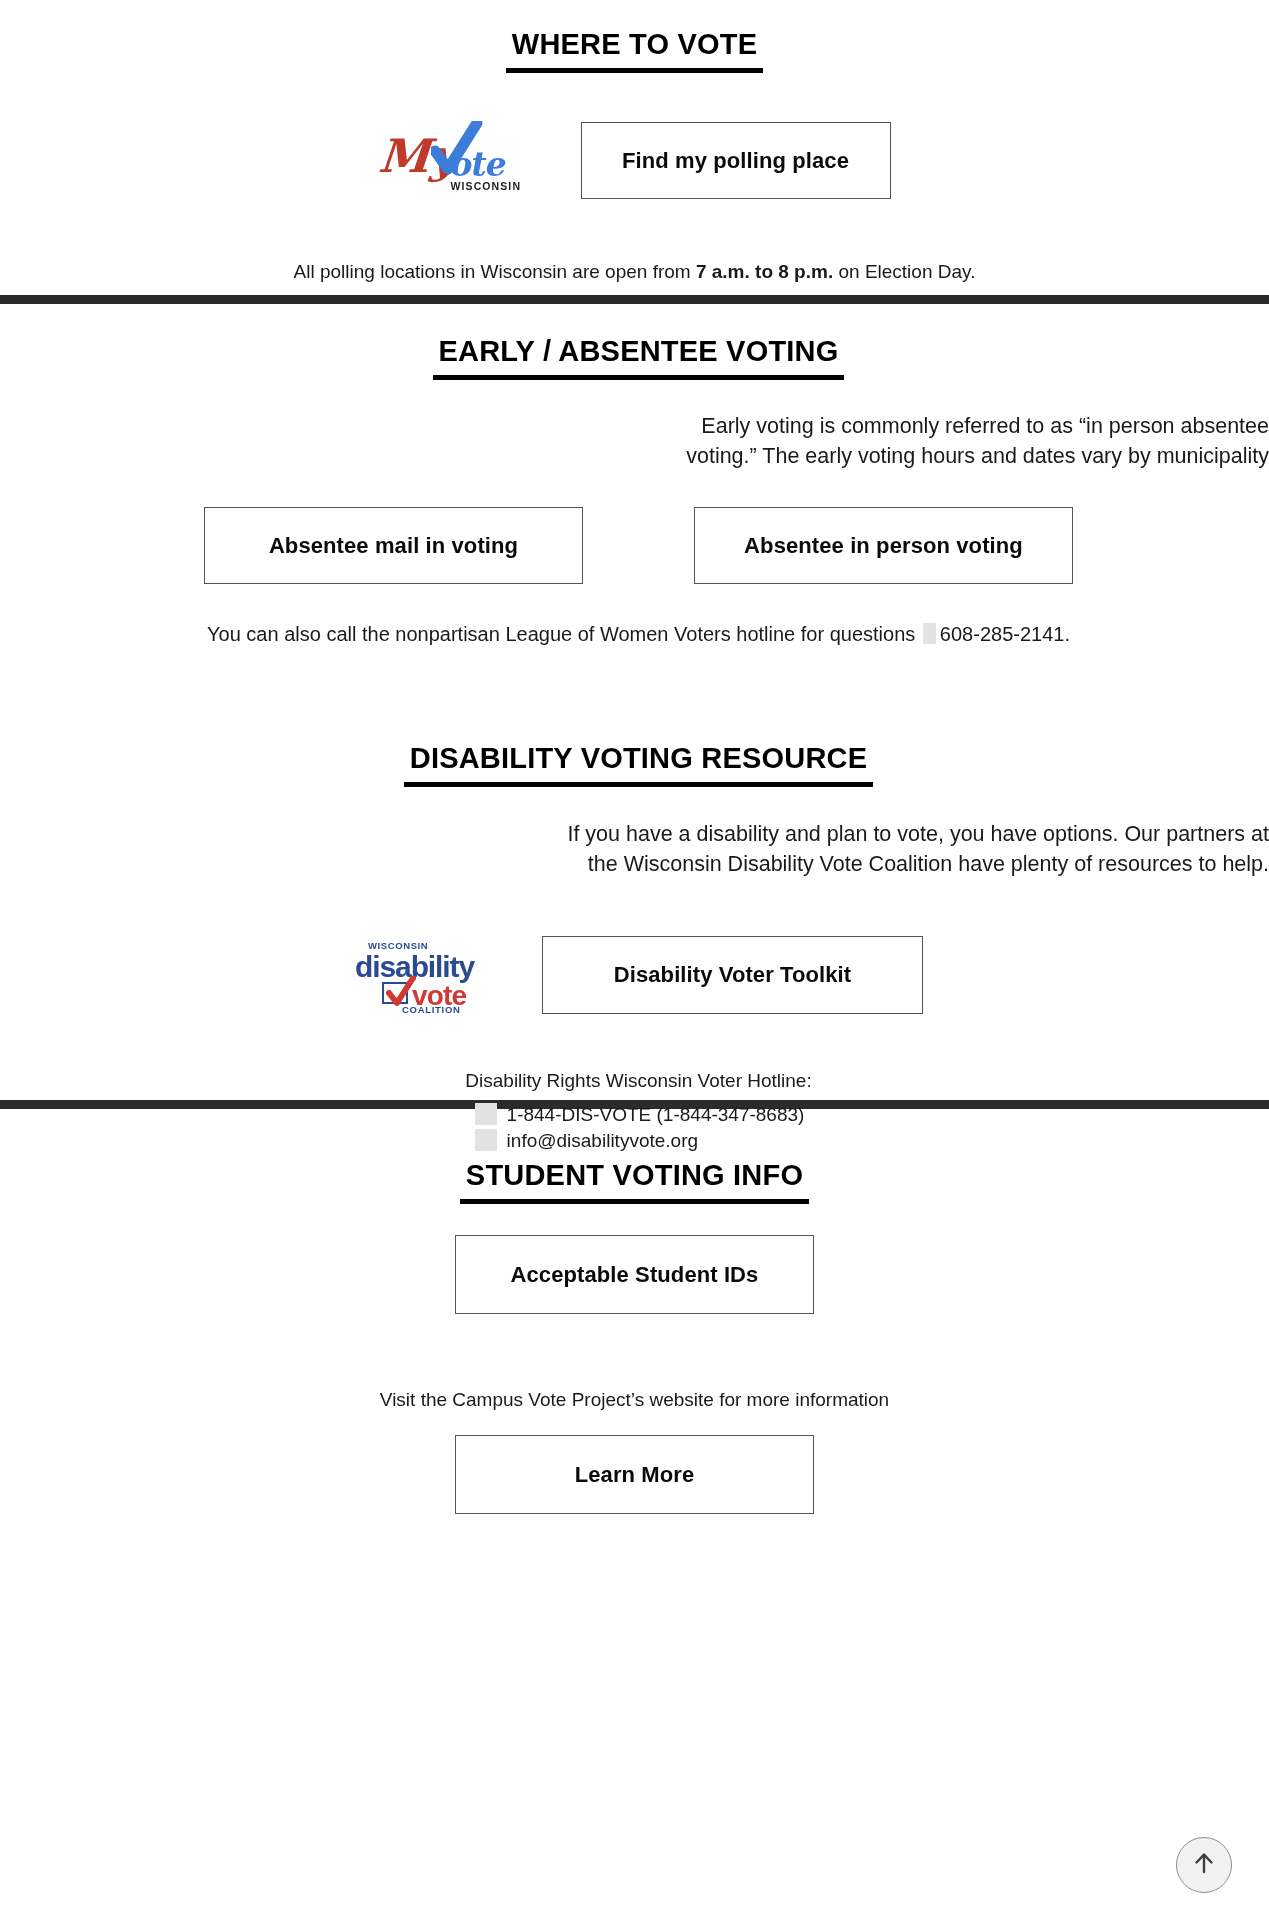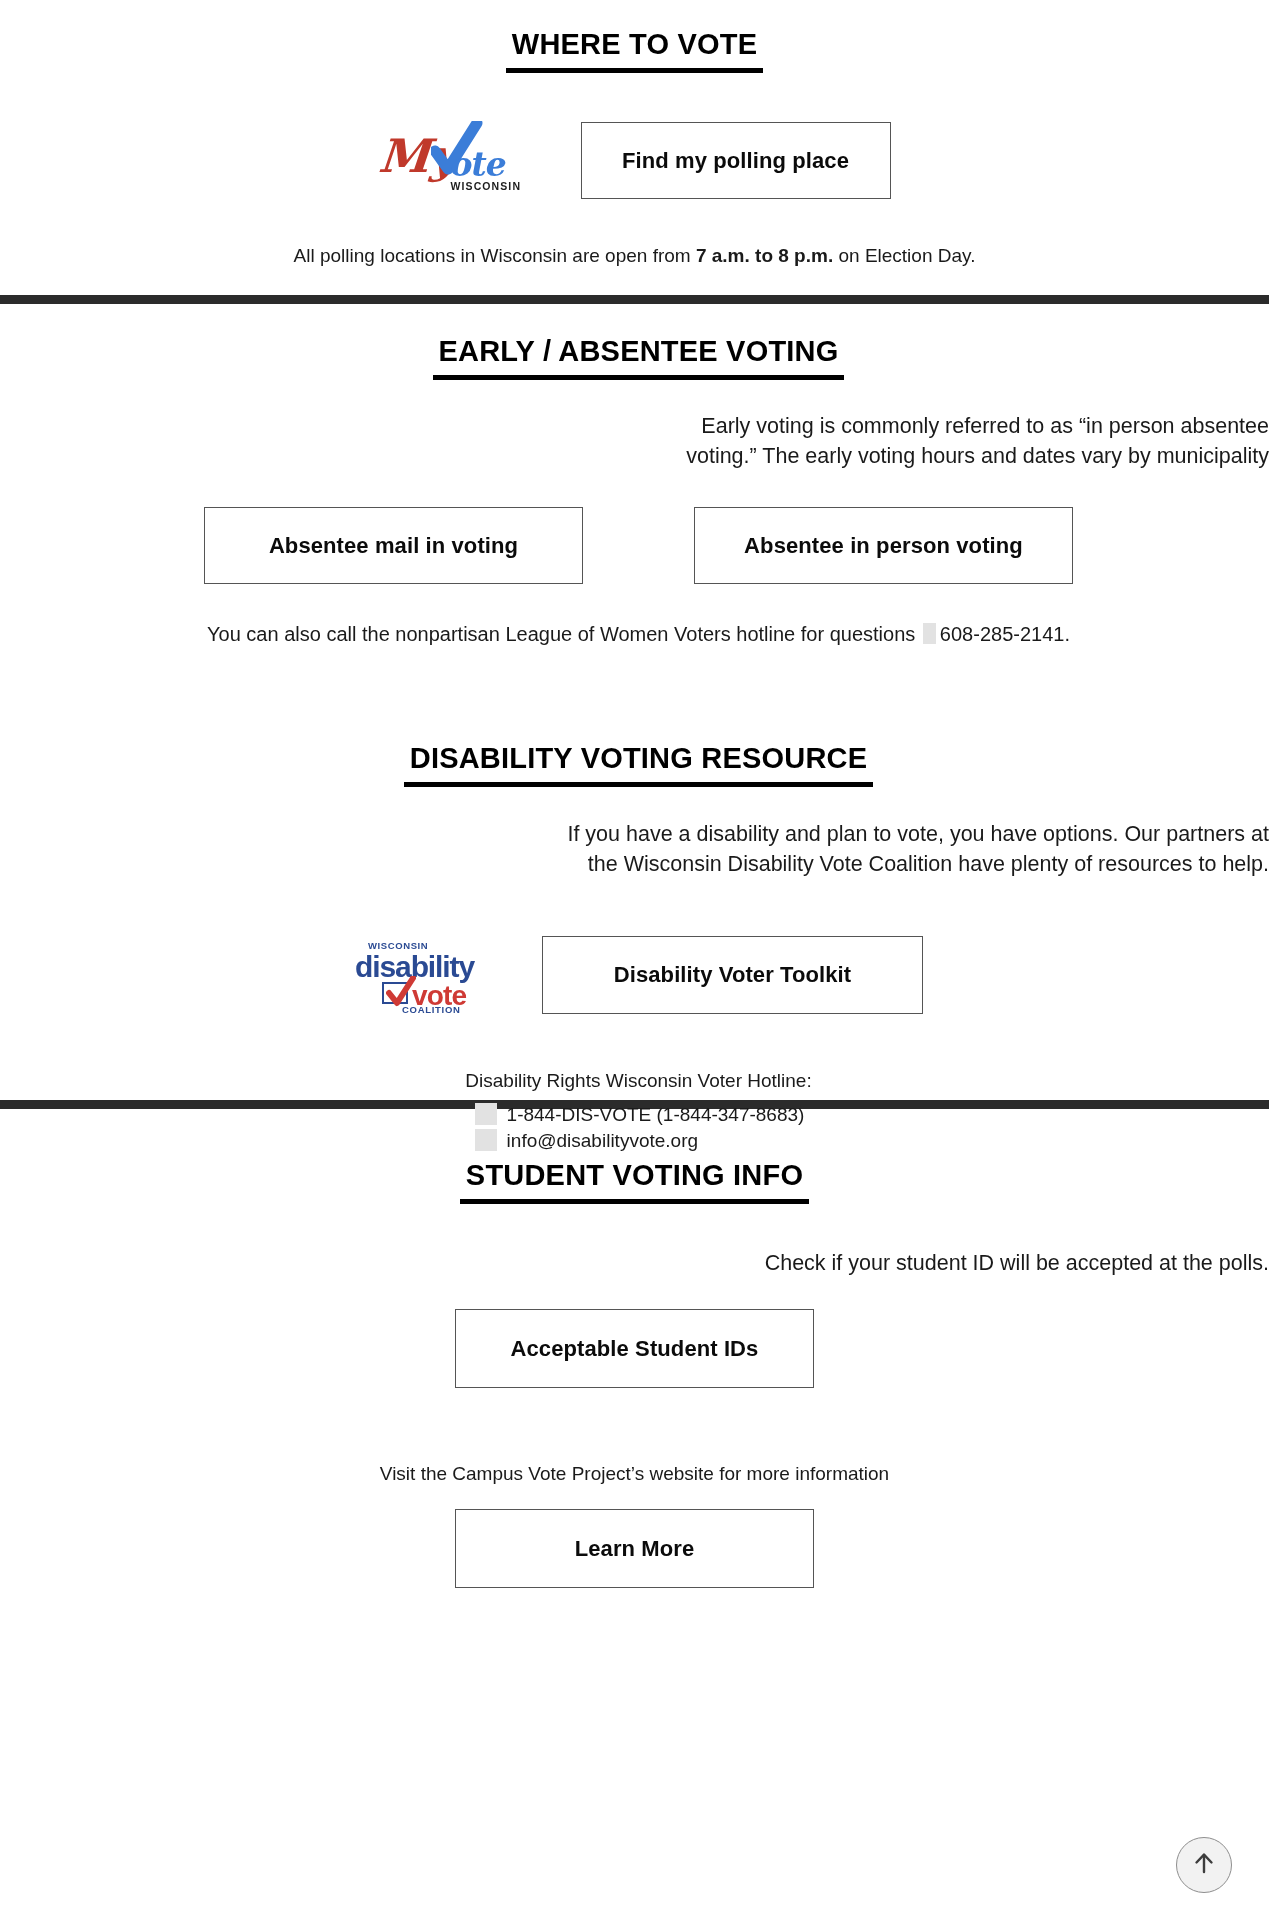--- a/index.html
+++ b/index.html
@@ -138,21 +138,21 @@
   .mv-check { position: absolute; left: 52px; top: -2px; }
   .mv-wis {
     position: absolute;
     left: 72px;
     top: 57px;
     font-size: 10.5px;
     font-weight: 700;
     letter-spacing: 1.1px;
     color: #1d1d1d;
   }
-  #sec-where .hours { margin-top: 43px; }
+  #sec-where .hours { margin-top: 59px; }
 
   
   #sec-early { padding-top: 31px; height: 796px; padding-left: 8px; }
   #sec-early .copy { margin-top: 31px; }
   .abs-row {
     display: flex;
     justify-content: center;
     gap: 111px;
     margin-top: 36px;
   }
@@ -362,21 +362,20 @@
   </div>
 
   <div class="divider"></div>
 
   <div class="section" id="sec-student">
 
     <div class="title-wrap">
       <span class="sec-title">STUDENT VOTING INFO</span>
     </div>
 
-    <div class="copy">Check if your student ID will be accepted at the polls.</div>
 
     <div class="stu-btn-wrap">
       <button class="btn" id="student-id-button">Acceptable Student IDs</button>
     </div>
 
     <div class="copy-sm campus-note">Visit the Campus Vote Project’s website for more information</div>
 
     <div class="learn-wrap">
       <button class="btn" id="learn-more-button">Learn More</button>
     </div>

